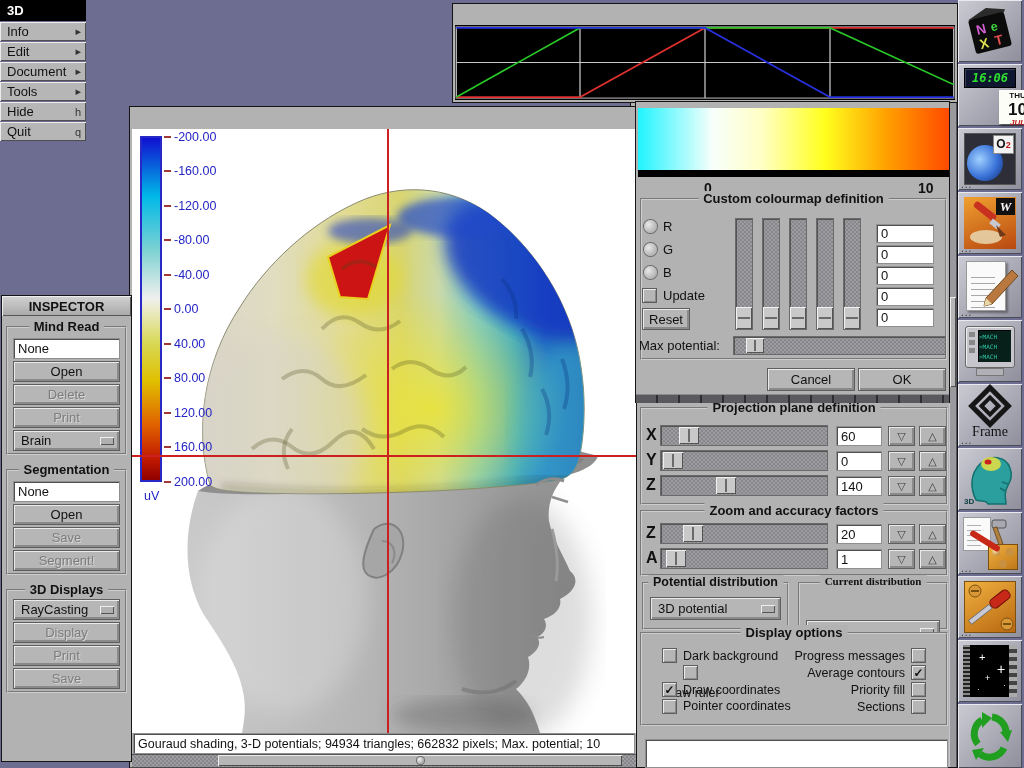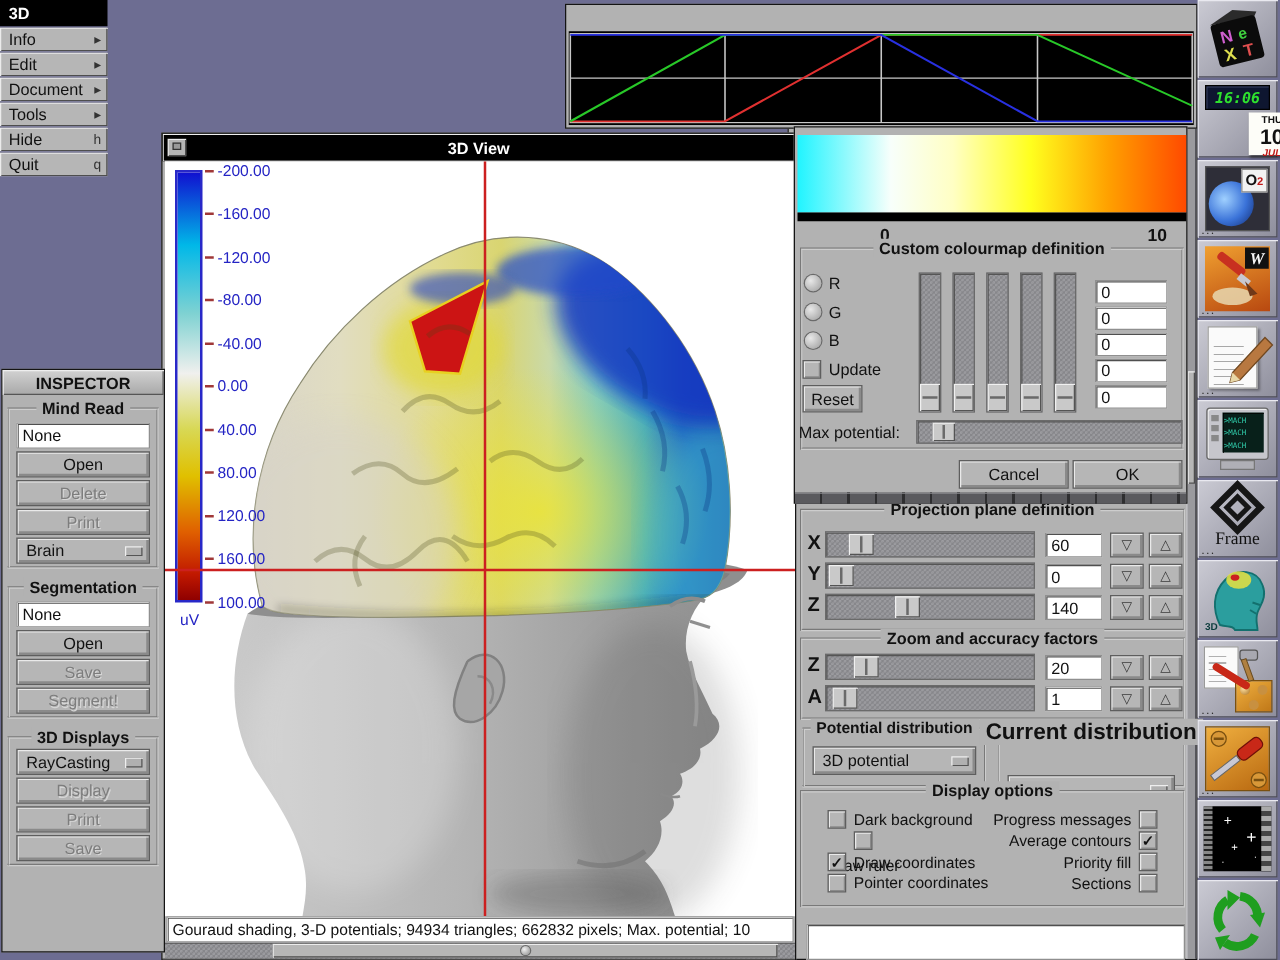--- a/index.html
+++ b/index.html
@@ -188,21 +188,21 @@
   </div>
 
 <div class="groupbox" style="left:642px;top:582px;width:147px;height:48px;background:#b2b2b2;">
   <span class="grouptitle" style="font-size:12.5px;">Potential distribution</span>
 </div>
 <div class="btn popup abs" style="left:650px;top:597px;width:131px;height:23px;">
   <span>3D potential</span>
   <span class="popup-glyph"></span>
 </div>
 <div class="groupbox" style="left:798px;top:582px;width:150px;height:48px;background:#b2b2b2;">
-  <span class="grouptitle" style="font-size:18px;">Current distribution</span>
+  <span class="grouptitle" style="font-size:11px;font-family:Liberation Serif, serif;">Current distribution</span>
 </div>
 <div class="btn popup abs" style="left:806px;top:597px;width:134px;height:23px;">
   <span>none</span>
   <span class="popup-glyph"></span>
 </div>
 
 <div class="groupbox" style="left:640px;top:632px;width:308px;height:94px;background:#b2b2b2;">
   <span class="grouptitle">Display options</span>
 </div>
 <div class="abs" style="left:662px;top:648px;display:flex;align-items:center;gap:6px;">
@@ -265,26 +265,20 @@
       <line x1="300" y1="2" x2="300" y2="76" stroke="#c8c8c8" stroke-width="1"></line>
       <line x1="1" y1="39" x2="399" y2="39" stroke="#c8c8c8" stroke-width="1"></line>
       <polyline points="1,75 100,75 200,3 399,3" fill="none" stroke-width="1.6" stroke="#e03030"></polyline>
       <polyline points="1,75 100,3 300,3 399,62" fill="none" stroke-width="1.6" stroke="#28c828"></polyline>
       <polyline points="1,3 200,3 300,75 399,75" fill="none" stroke-width="1.6" stroke="#2830e0"></polyline>
     </svg>
   </div>
 </div>
 
 <div class="window" style="left:129px;top:106px;width:508px;height:662px;">
-  <div class="titlebar black">
-    <div class="raised minibox">
-        <div class="inner"></div>
-      </div>
-    <span>3D View</span>
-  </div>
 
   <div class="abs" style="left:2px;top:22px;width:504px;height:604px;background:#fff;overflow:hidden;">
 
     <svg width="504" height="604" viewBox="0 0 504 604" style="position:absolute;left:0;top:0;">
       <defs>
         <linearGradient id="headG" x1="0" y1="0" x2="1" y2="0">
           <stop offset="0" stop-color="#c9c9c9"></stop>
             <stop offset=".45" stop-color="#b4b4b4"></stop>
             <stop offset=".78" stop-color="#9b9b9b"></stop>
             <stop offset="1" stop-color="#8d8d8d"></stop>
@@ -400,21 +394,21 @@
       <div class="scale-row" style="top:269px;">
           <span class="scale-tick"></span>
           <span class="scale-lbl">120.00</span>
         </div>
       <div class="scale-row" style="top:303px;">
           <span class="scale-tick"></span>
           <span class="scale-lbl">160.00</span>
         </div>
       <div class="scale-row" style="top:338px;">
           <span class="scale-tick"></span>
-          <span class="scale-lbl">100.00</span>
+          <span class="scale-lbl">200.00</span>
         </div>
     </div>
     <span class="abs scale-lbl" style="left:12px;top:360px;">uV</span>
 
     <div class="abs" style="left: 255px; top: 0px; width: 1.5px; height: 604px; background: rgb(204, 32, 32);"></div>
     <div class="abs" style="left: 0px; top: 326px; width: 504px; height: 1.5px; background: rgb(204, 32, 32);"></div>
   </div>
 
   <div class="field" style="position:absolute;left:3px;top:626px;width:502px;height:21px;font-size:12.5px;">
     <span style="white-space:nowrap;overflow:hidden;">Gouraud shading, 3-D potentials; 94934 triangles; 662832 pixels; Max. potential; 10</span>

